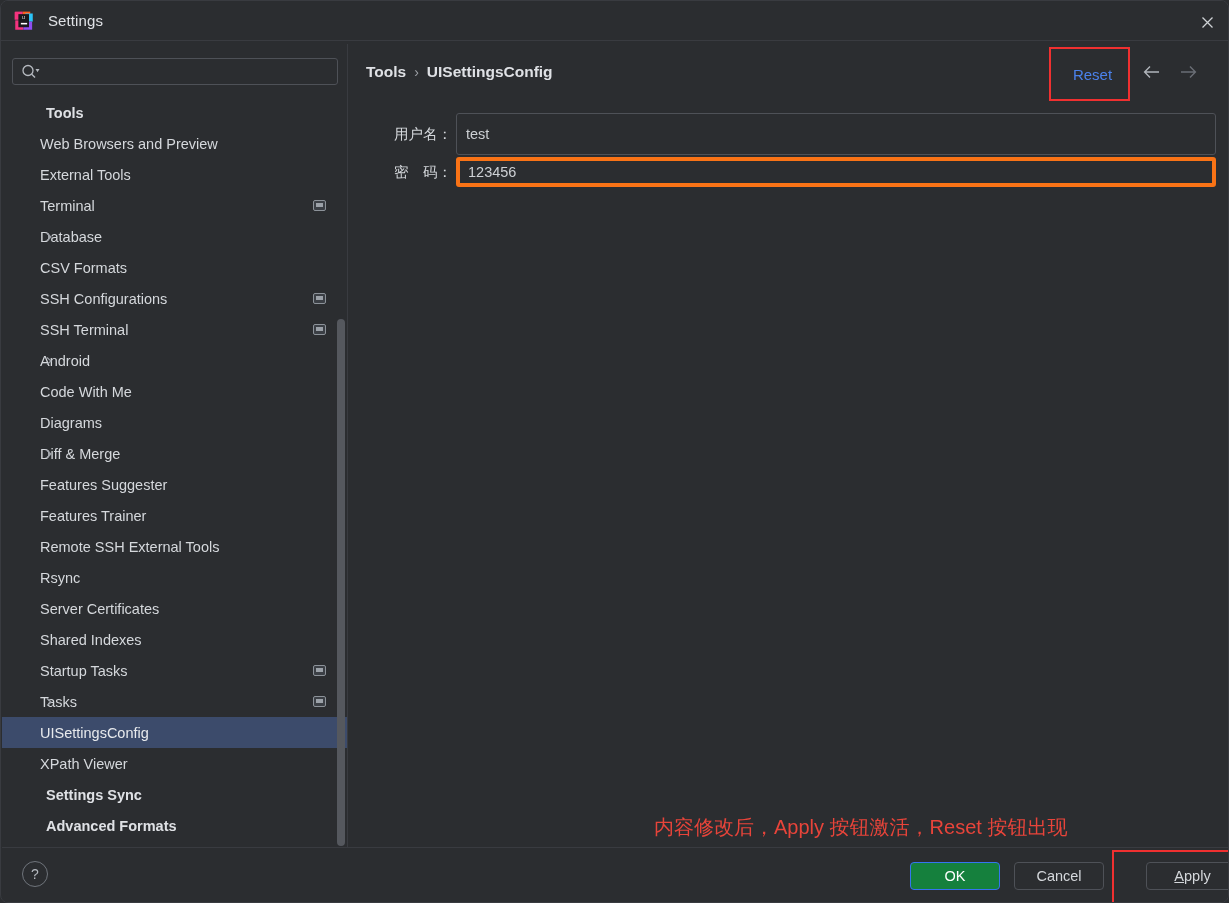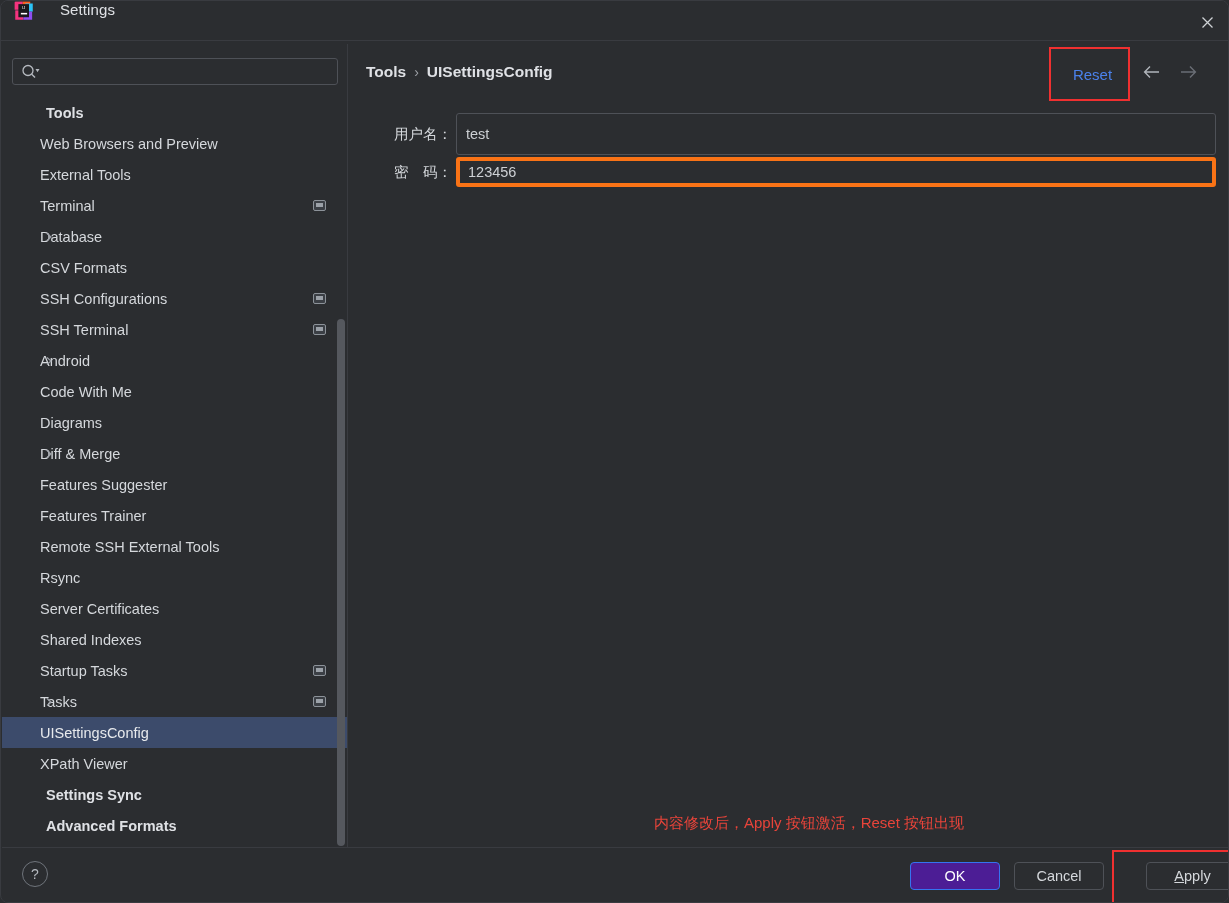--- a/index.html
+++ b/index.html
@@ -23,21 +23,21 @@
   }
 
   
   #titlebar {
     position: absolute;
     left: 0; top: 0;
     width: 1229px; height: 40px;
     background: #2b2d30;
     border-bottom: 1px solid #393b40;
     display: flex;
-    gap: 12px;
+    align-items: center;
   }
   #app-logo {
     width: 20px; height: 20px;
     margin-left: 13px;
     flex: none;
     border-radius: 2px;
   }
   #window-title {
     margin-left: 14px;
     font-size: 15px;
@@ -235,21 +235,21 @@
   .text-input.focused {
     border: 4px solid #f97316;
     height: 30px;
     padding: 0 8px;
   }
 
   #hint-text {
     position: absolute;
     left: 306px;
     top: 770px;
-    font-size: 15px;
+    font-size: 20px;
     color: #e8443a;
     white-space: nowrap;
   }
 
   
   #bottombar {
     position: absolute;
     left: 1px; top: 846px;
     width: 1227px; height: 56px;
     background: #2b2d30;
@@ -273,21 +273,21 @@
     top: 14px;
     height: 28px;
     border-radius: 4px;
     font-size: 14.5px;
     font-family: "Liberation Sans", sans-serif;
     cursor: pointer;
   }
   #ok-button {
     left: 908px;
     width: 90px;
-    background: #4c1d95;
+    background: #15803d;
     border: 1px solid #3574f0;
     color: #ffffff;
   }
   #cancel-button {
     left: 1012px;
     width: 90px;
     background: #2b2d30;
     border: 1px solid #4e5157;
     color: #d5d8dc;
   }

